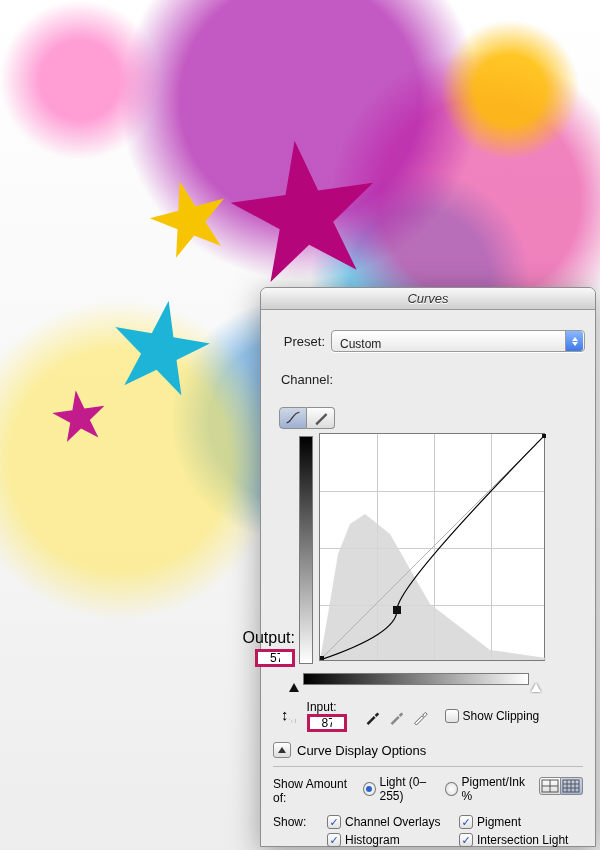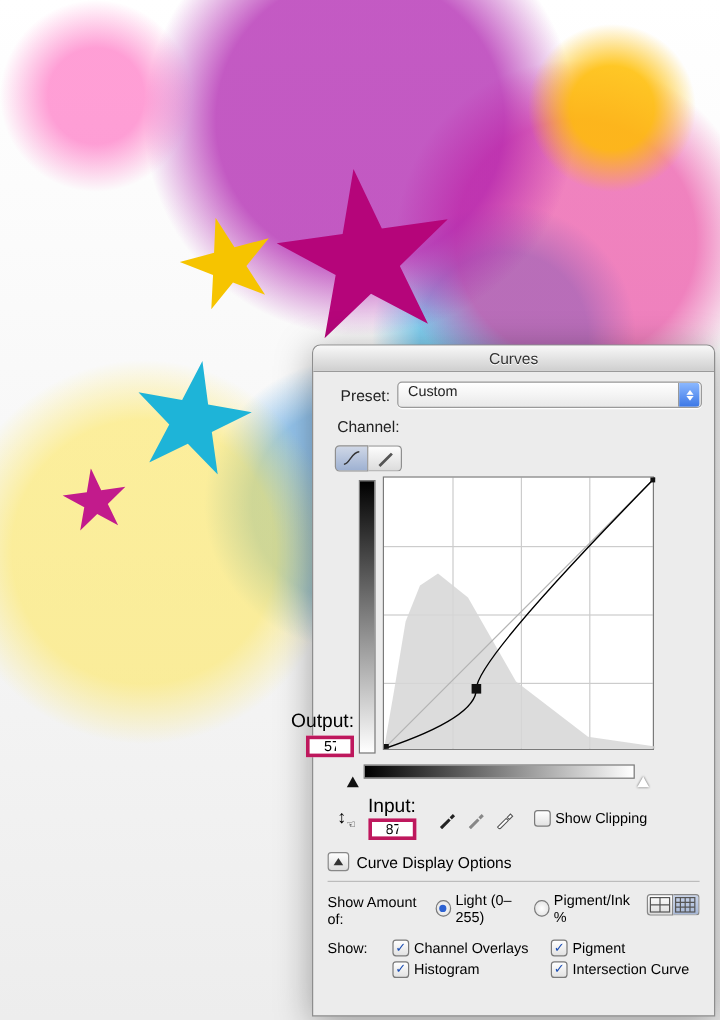--- a/index.html
+++ b/index.html
@@ -45,25 +45,26 @@
   .titlebar {
     height: 22px;
     background: linear-gradient(#f8f8f8, #cfcfcf);
     border-bottom: 1px solid #9a9a9a;
     border-radius: 6px 6px 0 0;
     text-align: center;
     line-height: 22px;
     font-size: 13px;
     color: #333;
     text-shadow: 0 1px 0 #fff;
-  }
-  .row { display:flex; align-items:center; padding: 8px 10px; gap:6px; }
+    font-style: italic;
+  }
+  .row { display:flex; align-items:center; padding: 20px 10px; gap:6px; }
   .label { text-align:right; font-size:13px; color:#222; }
   .select {
-    display:flex; align-items:flex-start; justify-content:space-between;
+    display:flex; align-items:flex-end; justify-content:space-between;
     background: linear-gradient(#ffffff,#e9e9e9);
     border:1px solid #9a9a9a; border-radius:4px;
     height:22px; padding:0 4px 0 8px;
     font-size:12px; color:#222;
     box-shadow: 0 1px 0 #fff, inset 0 1px 0 #fff;
   }
   .select .cap {
     width:18px; height:100%;
     display:flex; flex-direction:column; align-items:center; justify-content:center;
     background: linear-gradient(#8bb8ff,#3d78e6);
@@ -215,21 +216,21 @@
     <div style="width:18px;display:flex;justify-content:center;margin-left:-14px;margin-right:0px">
       <span style="width:0;height:0;border-left:5px solid transparent;border-right:5px solid transparent;border-bottom:9px solid #111;margin-top:10px"></span>
     </div>
     <div class="hgrad"></div>
     <span style="width:0;height:0;border-left:5px solid transparent;border-right:5px solid transparent;border-bottom:9px solid #fff;margin-top:10px;margin-left:2px;filter:drop-shadow(0 0 1px #555)"></span>
   </div>
 
   <div class="eyedrop-row">
     <span style="font-size:15px">↕<sub style="font-size:9px">☜</sub></span>
     <div style="display:flex;flex-direction:column;align-items:flex-start">
-      <span style="font-size:16px">Input:</span>
+      <span style="font-size:12px">Input:</span>
       <input class="numfield" value="87" style="">
     </div>
     <div style="display:flex;gap:6px;margin-left:6px">
       <span class="dropper"><svg viewBox="0 0 20 20">
             <path d="M4 18 L12 10 L14 12 L6 20 Z M13 9 L16 6 L18 8 L15 11 Z" fill="#222"></path>
           </svg></span>
       <span class="dropper"><svg viewBox="0 0 20 20">
             <path d="M4 18 L12 10 L14 12 L6 20 Z M13 9 L16 6 L18 8 L15 11 Z" fill="#888"></path>
           </svg></span>
       <span class="dropper"><svg viewBox="0 0 20 20">
@@ -295,16 +296,16 @@
         <span class="chkbox">✓</span>
         <span>Pigment</span>
       </label>
     <span></span>
     <label class="chk">
         <span class="chkbox">✓</span>
         <span>Histogram</span>
       </label>
     <label class="chk">
         <span class="chkbox">✓</span>
-        <span>Intersection Curve</span>
+        <span>Intersection Light</span>
       </label>
   </div>
 </div>
 
 </body></html>

